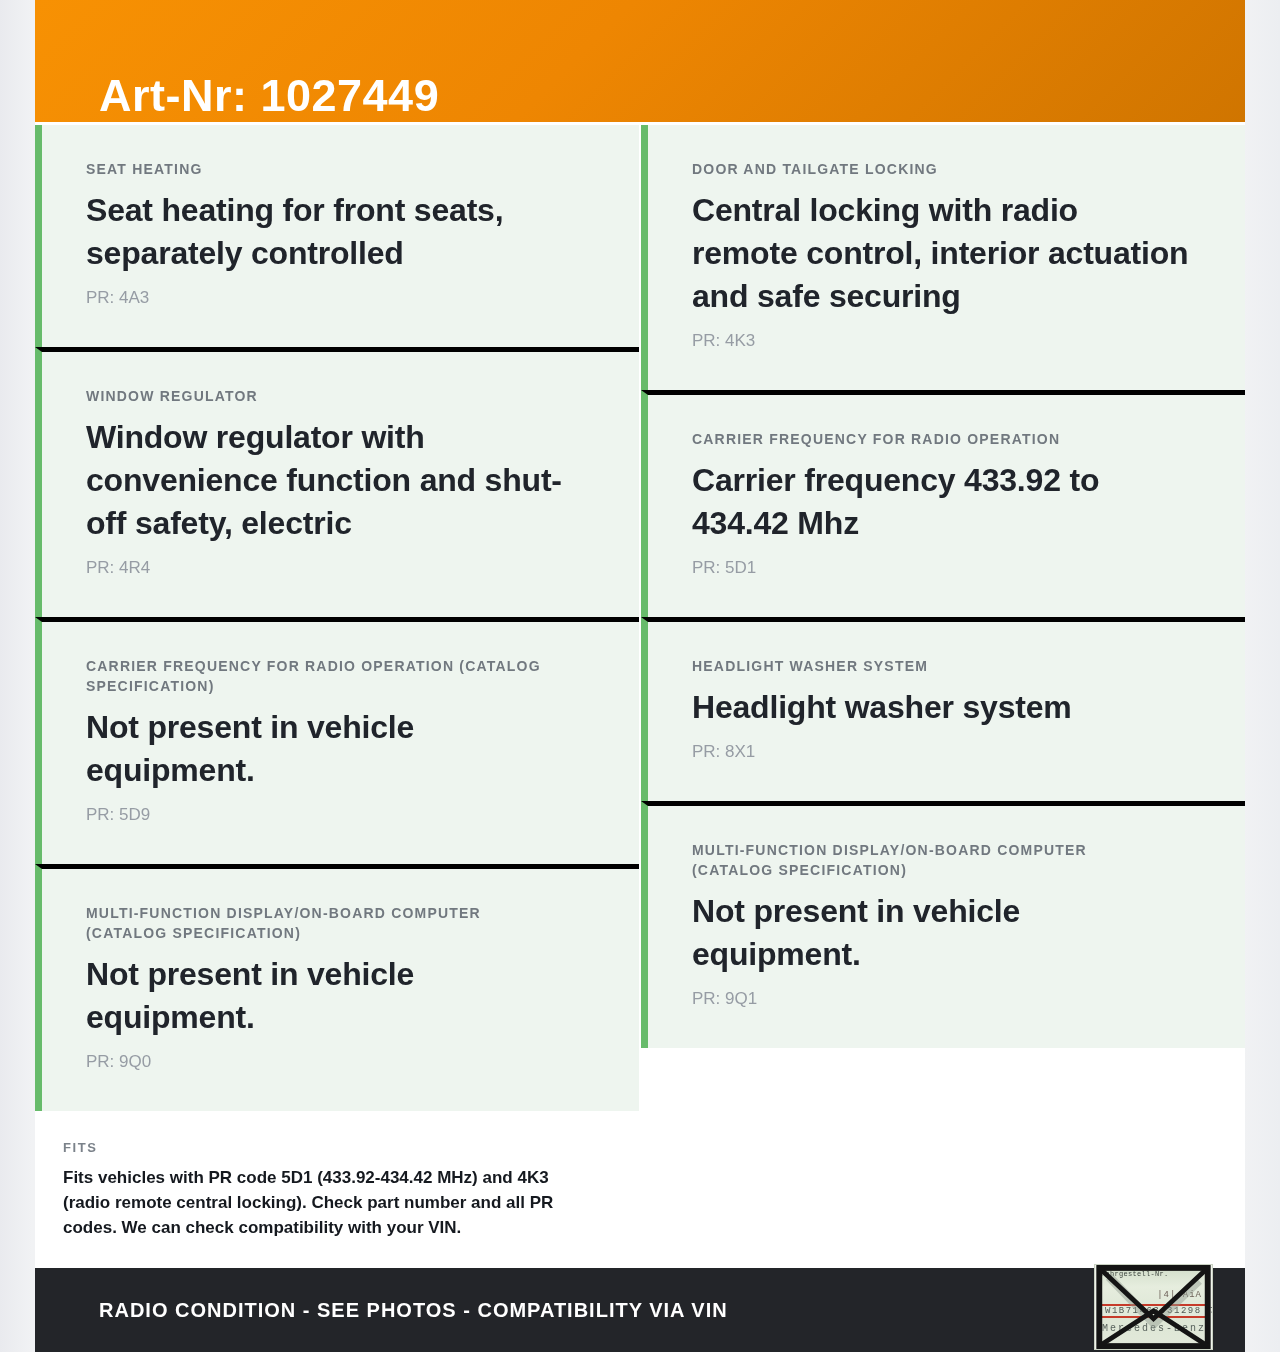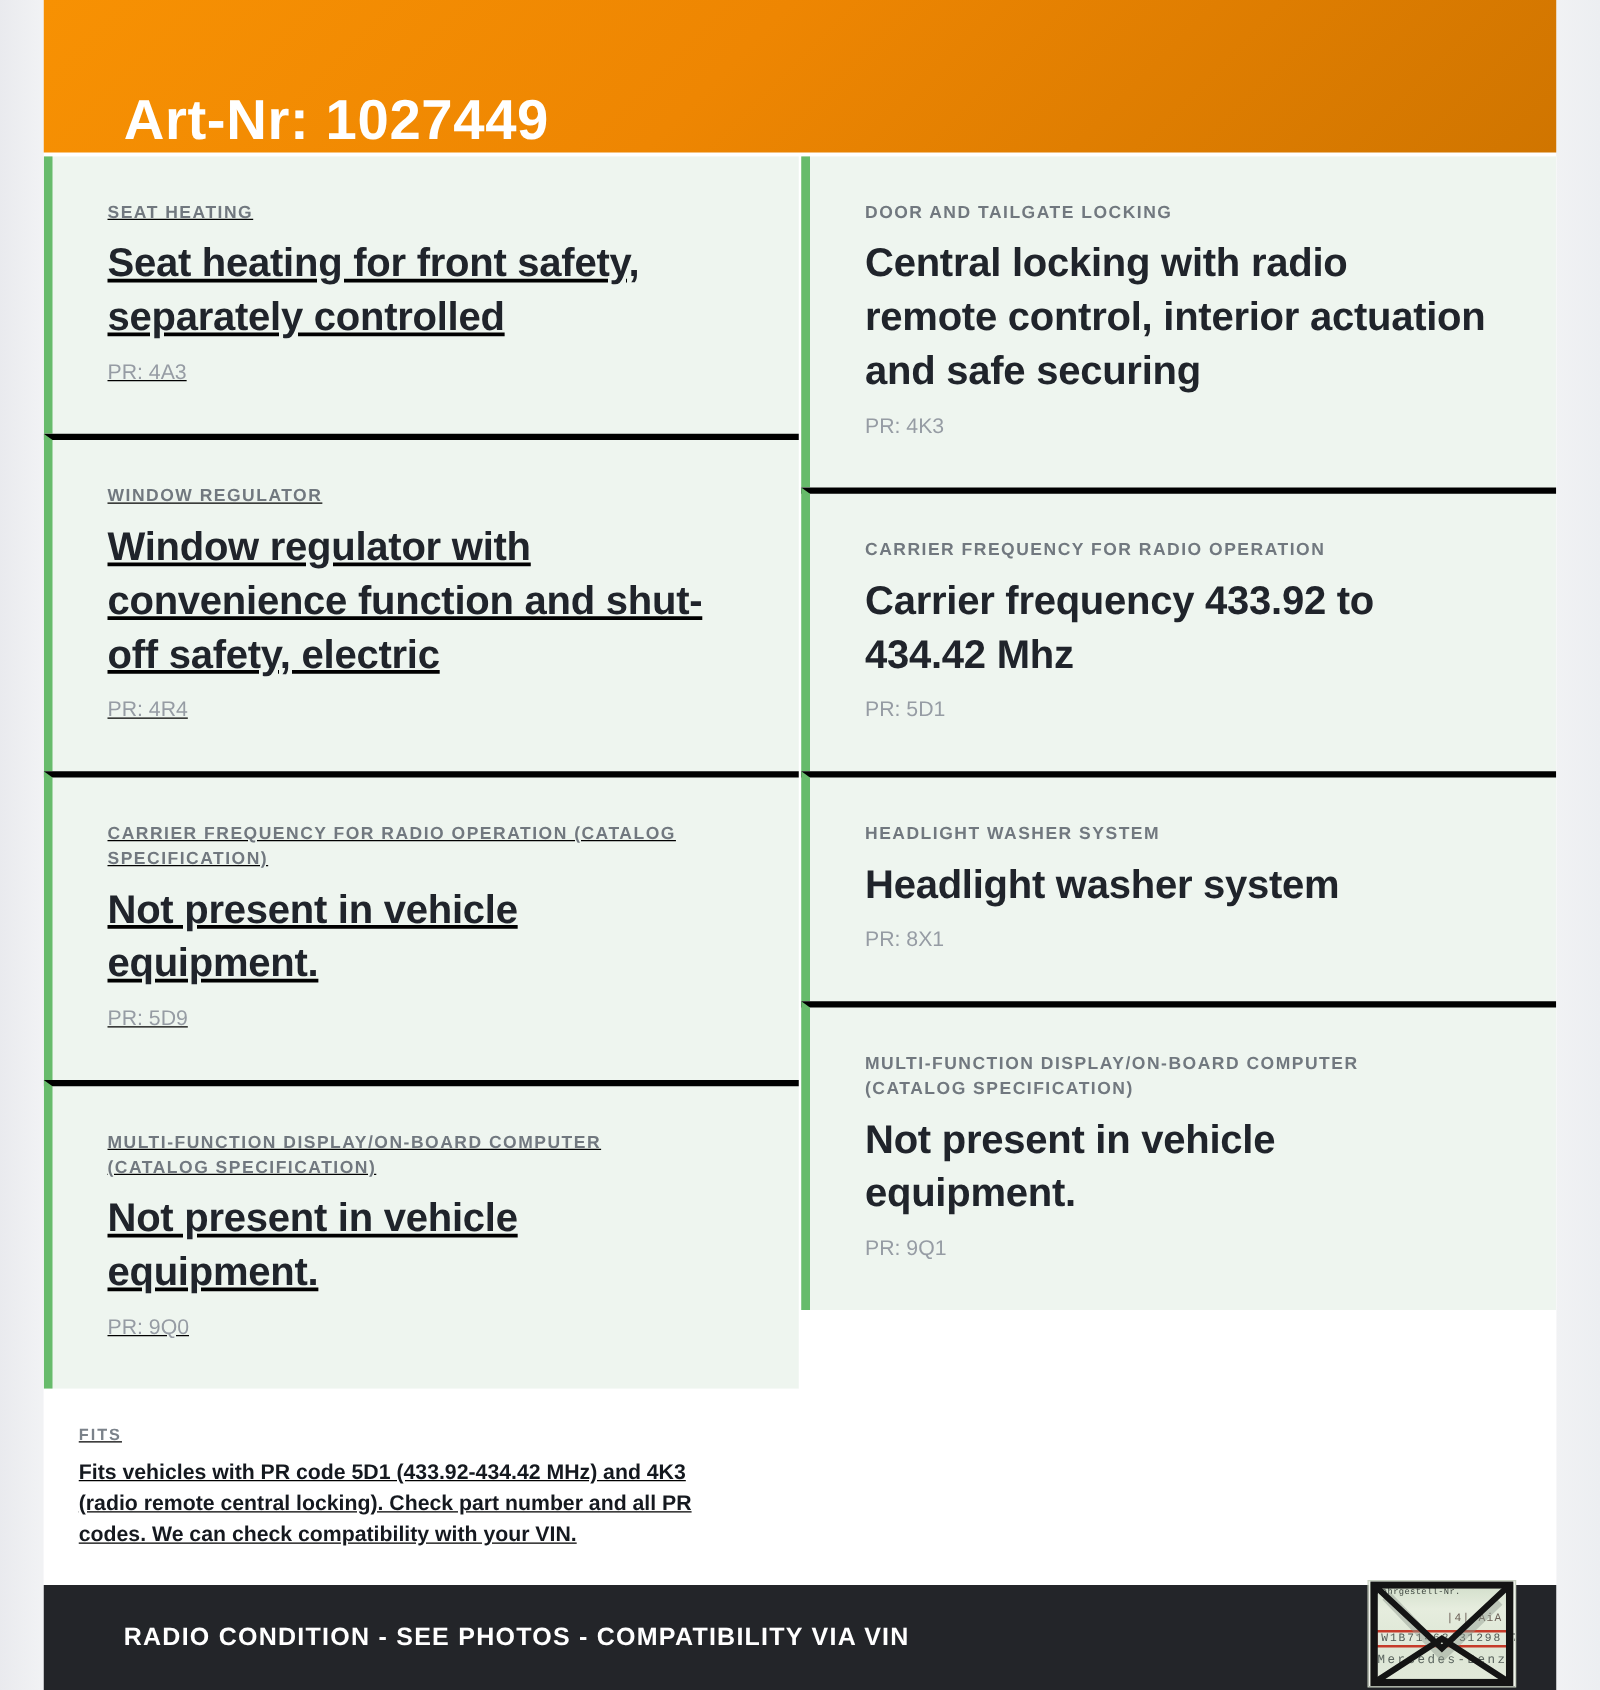--- a/index.html
+++ b/index.html
@@ -21,21 +21,21 @@
   .header h1 {
     color:#ffffff; font-size:45px; font-weight:bold; letter-spacing:.5px;
   }
   
   .content {
     flex:1 1 auto; min-height:0; overflow:hidden;
     margin-top:3px; background:#ffffff;
     display:flex; align-items:flex-start;
   }
   .col { width:calc(50% - 1px); display:flex; flex-direction:column; }
-  .col-left { margin-right:2px;text-decoration:underline; }
+  .col-left { margin-right:2px; }
   .card {
     background:#eef5ef;
     border-left:7px solid #67bb6b;
     padding:34px 40px 38px 44px;
   }
   .card + .card { border-top:5px solid #000000; }
   .card-label {
     font-size:14px; line-height:20px; font-weight:bold; letter-spacing:1.2px;
     color:#71787f; max-width:470px;
   }
@@ -102,21 +102,21 @@
 
   <div class="header">
     <h1>Art-Nr: 1027449</h1>
   </div>
 
   <div class="content">
 
     <div class="col col-left">
       <div class="card">
         <div class="card-label">SEAT HEATING</div>
-        <div class="card-title">Seat heating for front safety, separately controlled</div>
+        <div class="card-title">Seat heating for front seats, separately controlled</div>
         <div class="card-pr">PR: 4A3</div>
       </div>
       <div class="card">
         <div class="card-label">WINDOW REGULATOR</div>
         <div class="card-title">Window regulator with convenience function and shut-off safety, electric</div>
         <div class="card-pr">PR: 4R4</div>
       </div>
       <div class="card">
         <div class="card-label">CARRIER FREQUENCY FOR RADIO OPERATION (CATALOG SPECIFICATION)</div>
         <div class="card-title">Not present in vehicle equipment.</div>

